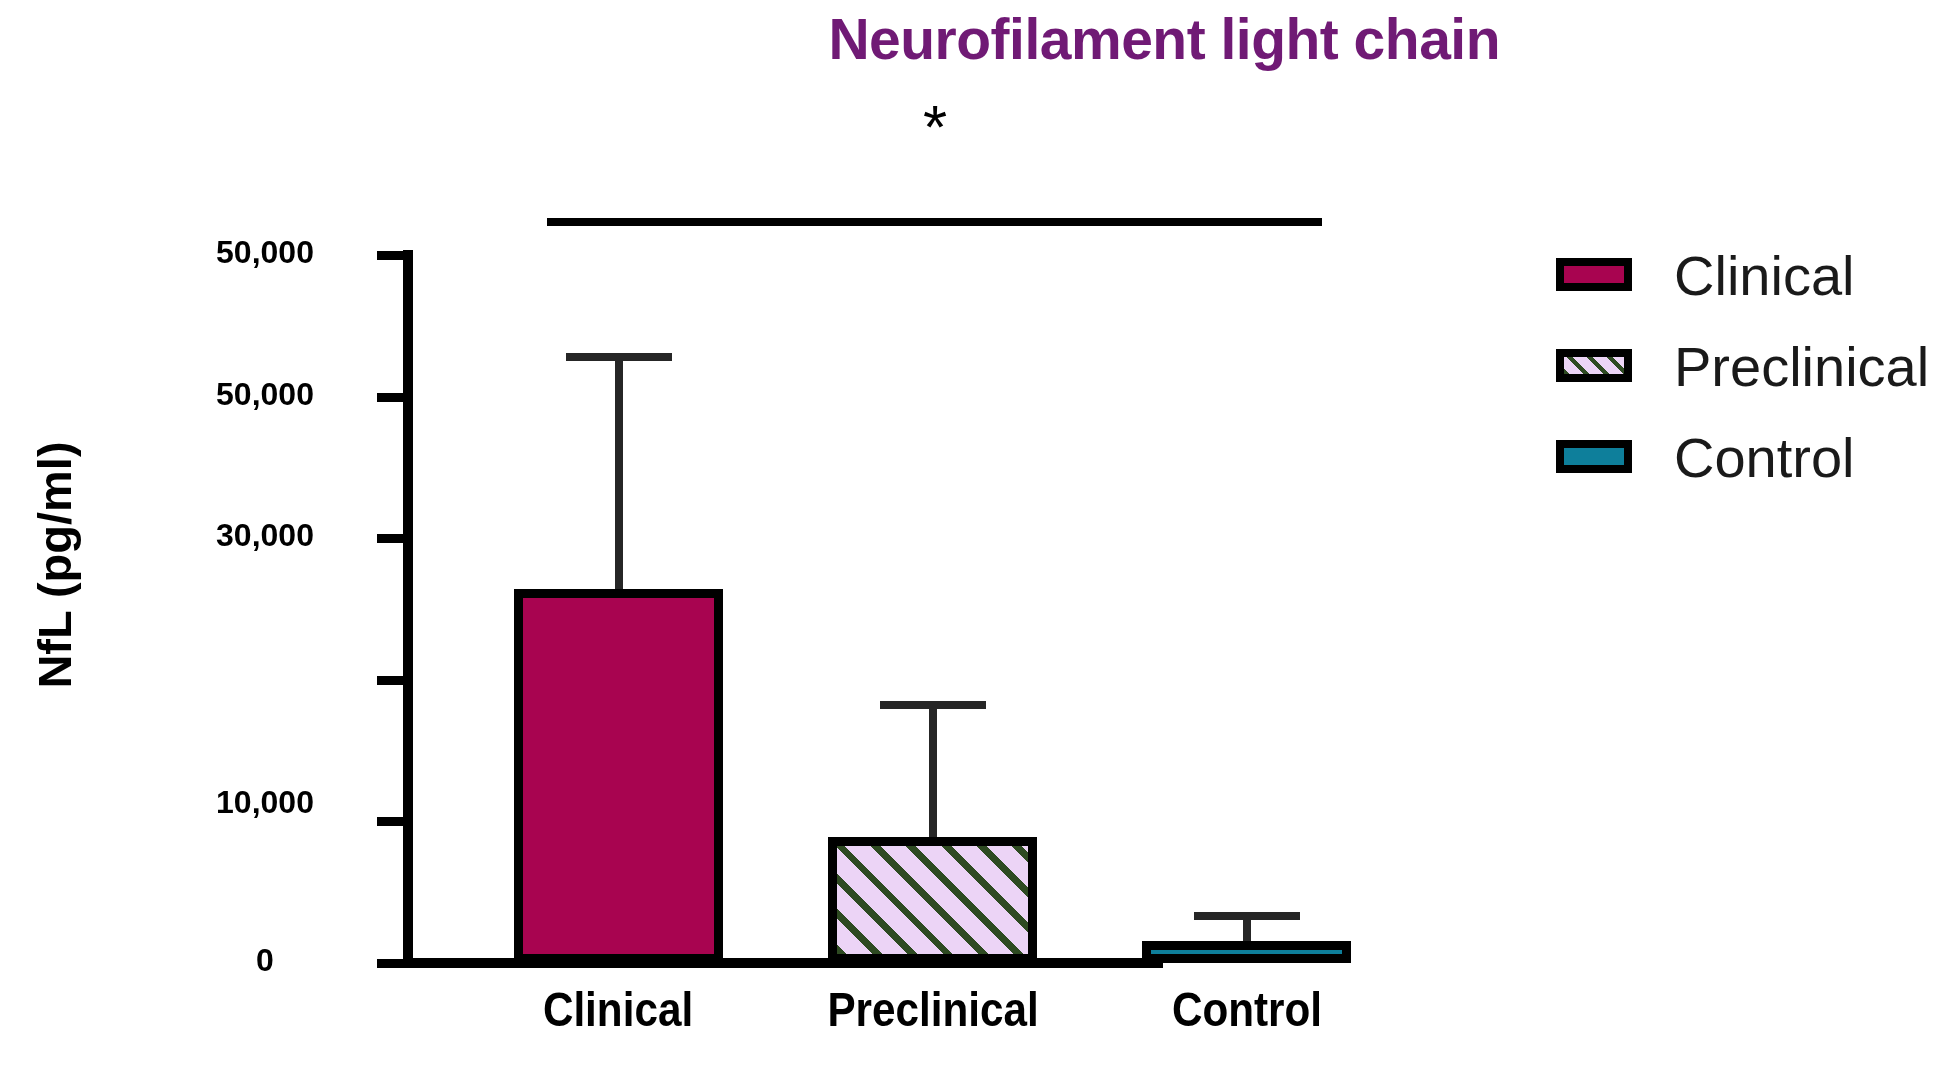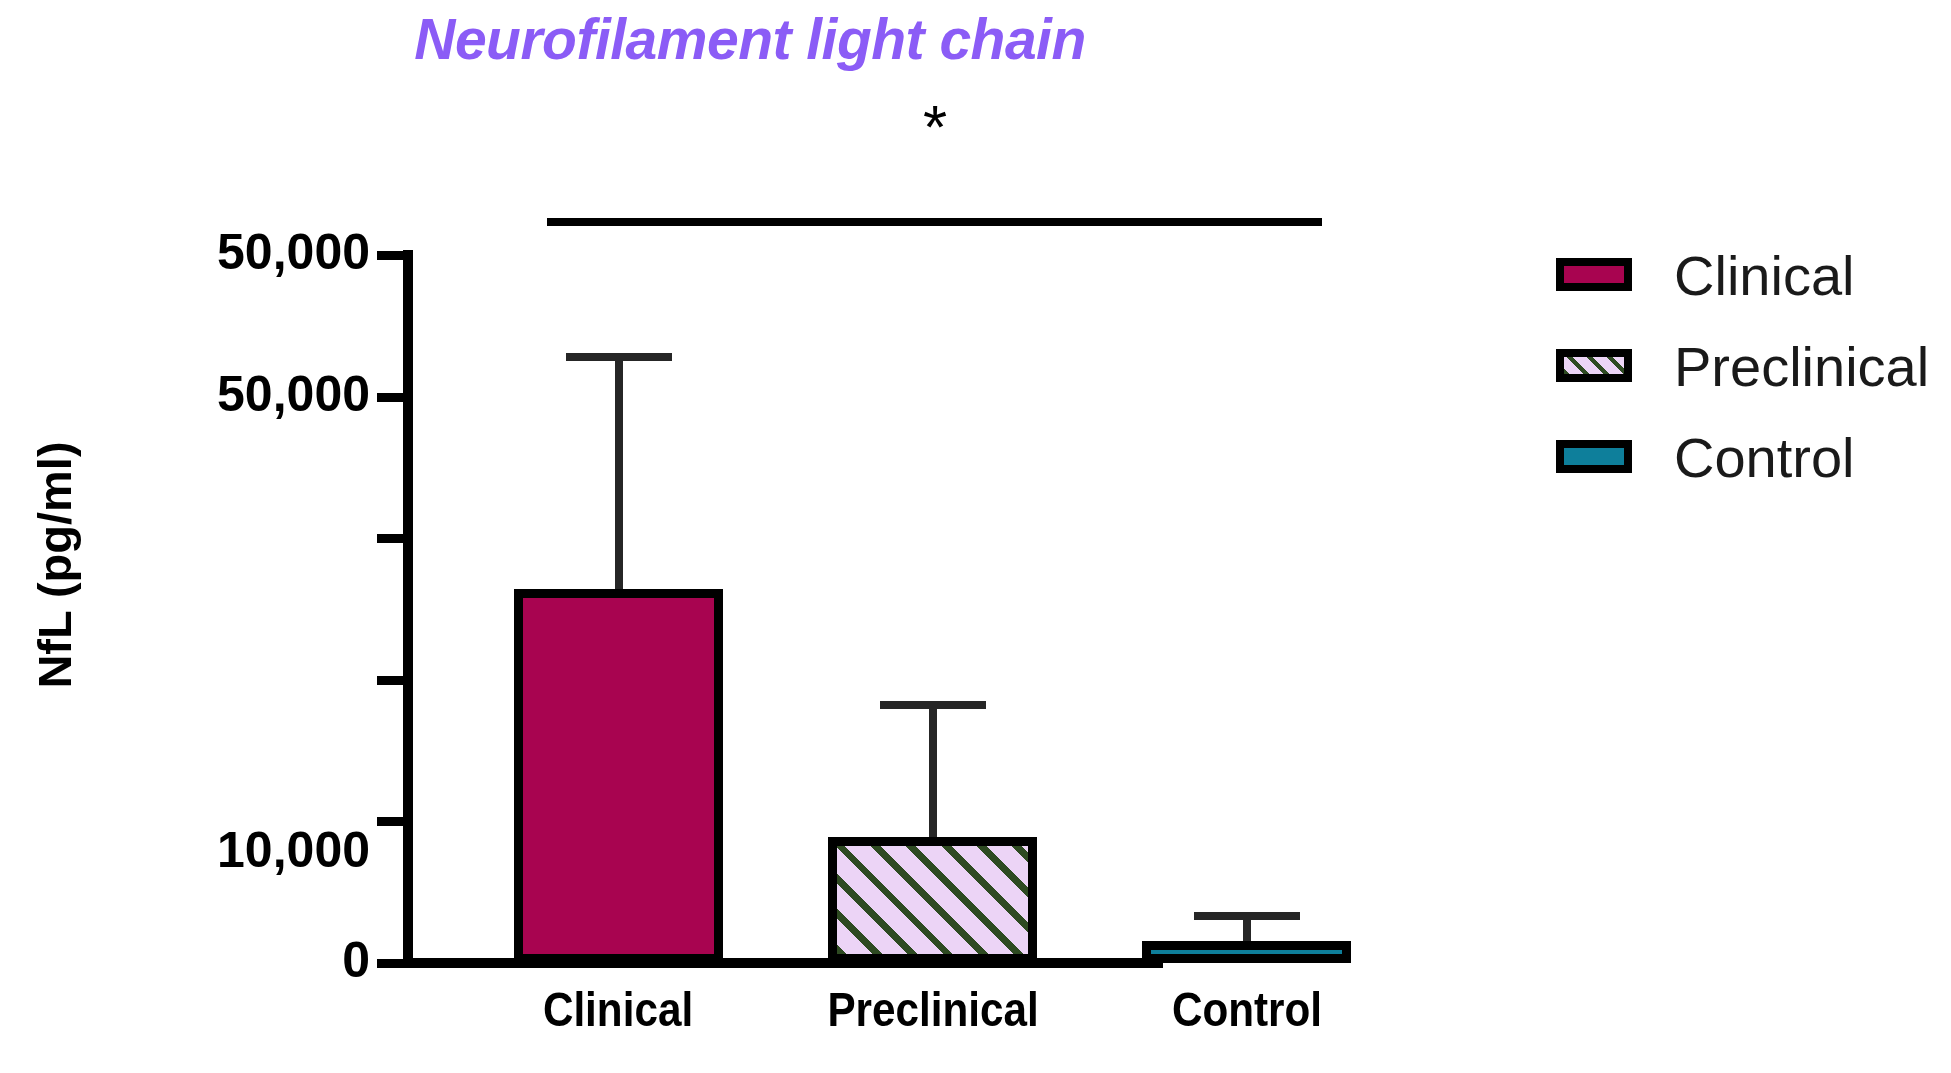--- a/index.html
+++ b/index.html
@@ -18,27 +18,26 @@
     background: #ffffff;
     overflow: hidden;
   }
 
   
   #chart-title {
     position: absolute;
     left: 0;
     top: 6px;
     width: 1500px;
-    text-align: center;
-    font-family: "Liberation Sans", sans-serif;
-    font-weight: bold;
-    font-style: italic;
+    text-align: right;
+    font-family: "Liberation Sans", sans-serif;
+    font-weight: bold;
     font-size: 57px;
     letter-spacing: -0.5px;
-    color: #8b5cf6;
+    color: #701a75;
     white-space: nowrap;
   }
 
   
   #sig-star {
     position: absolute;
     left: 905px;
     top: 96px;
     width: 60px;
     text-align: center;
@@ -84,25 +83,25 @@
   .y-tick {
     position: absolute;
     left: 377px;
     width: 27px;
     height: 9px;
     background: #000000;
   }
   .y-tick-label {
     position: absolute;
     width: 210px;
-    text-align: right;
+    text-align: center;
     left: 160px;
     font-family: "Liberation Sans", sans-serif;
     font-weight: bold;
-    font-size: 50px;
+    font-size: 32px;
     line-height: 50px;
     color: #000000;
     white-space: nowrap;
   }
 
   
   #y-axis-title {
     position: absolute;
     left: -130px;
     top: 540px;
@@ -213,25 +212,26 @@
 
   <div id="plot-area">
 
     <div class="axis-line" id="y-axis"></div>
     <div class="axis-line" id="x-axis"></div>
 
     <div class="y-tick" style="top:959px"></div>
     <div class="y-tick-label" style="top:935px">0</div>
 
     <div class="y-tick" style="top:817px"></div>
-    <div class="y-tick-label" style="top:825px">10,000</div>
+    <div class="y-tick-label" style="top:777px">10,000</div>
 
     <div class="y-tick" style="top:676px"></div>
 
     <div class="y-tick" style="top:534px"></div>
+    <div class="y-tick-label" style="top:510px">30,000</div>
 
     <div class="y-tick" style="top:393px"></div>
     <div class="y-tick-label" style="top:369px">50,000</div>
 
     <div class="y-tick" style="top:251px"></div>
     <div class="y-tick-label" style="top:227px">50,000</div>
 
     <div id="y-axis-title">NfL (pg/ml)</div>
 
     <div class="err-stem" style="left:615px; top:353px; height:240px;"></div>

